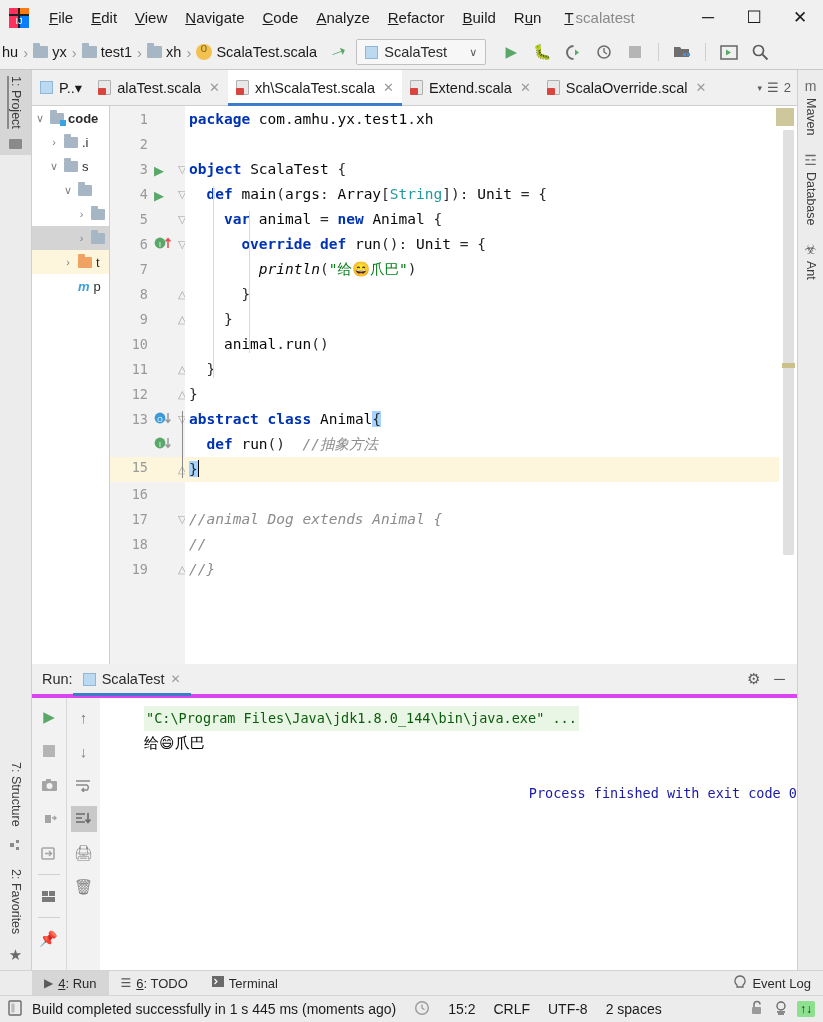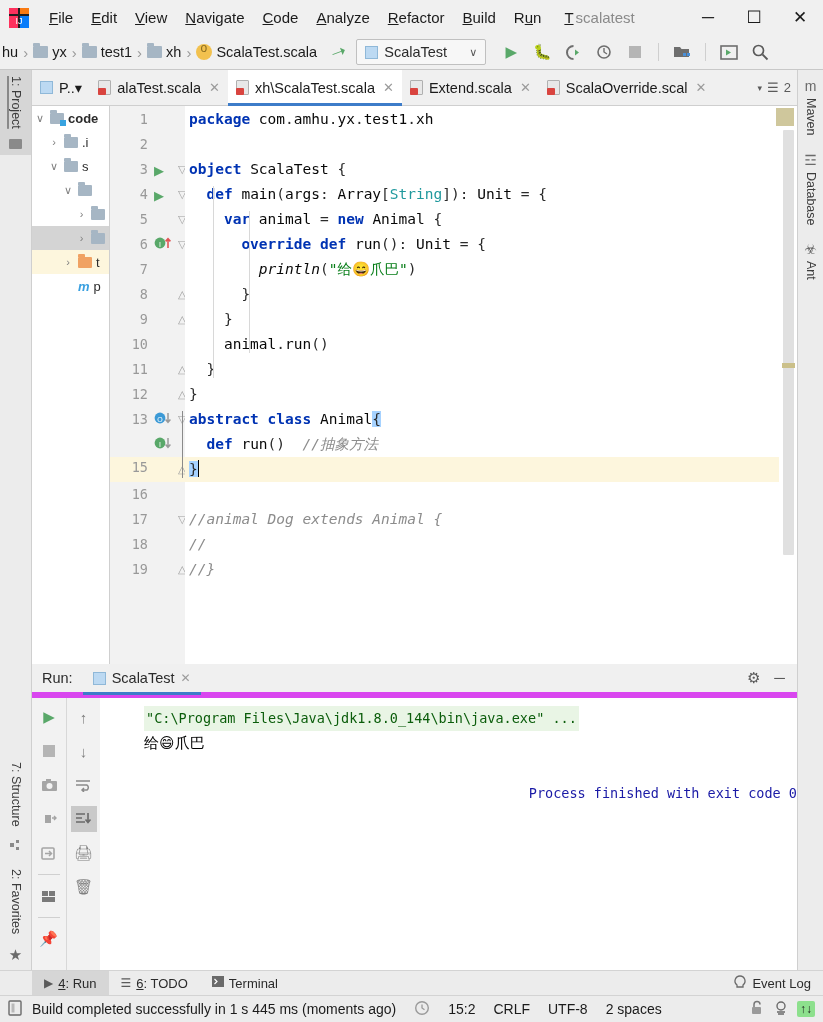--- a/index.html
+++ b/index.html
@@ -96,21 +96,21 @@
   .ed-thumb{ position:absolute; right:3px; top:24px; width:11px; height:425px; background:#e0e0e0; border-radius:1px;}
   .ed-mark{ position:absolute; right:2px; width:13px; height:5px; background:#cbc08a;}
   .ed-topmark{ position:absolute; right:3px; top:2px; width:18px; height:18px; background:#cfc79c;}
 
   
   .edcrumb{ position:absolute; left:110px; right:26px; bottom:330px; height:24px; background:#f0f0f0;
             display:flex; align-items:center; padding-left:85px; font-size:14px; color:#2b2b2b; border-top:1px solid #e0e0e0;}
 
   
   .runpanel{ position:absolute; left:32px; right:26px; bottom:52px; top:664px; background:#ffffff;}
-  .runhead{ height:34px; background:#f0f0f0; display:flex; align-items:center; border-bottom:6px solid #d946ef; padding-left:10px; gap:10px;}
+  .runhead{ height:34px; background:#f0f0f0; display:flex; align-items:center; border-bottom:4px solid #d946ef; padding-left:10px; gap:0;}
   .runlabel{ font-size:14.5px; color:#2b2b2b;}
   .runtab{ display:flex;align-items:center;gap:6px; font-size:14.5px; padding:0 10px; height:33px; position:relative;}
   .runtab.active:after{ content:""; position:absolute;left:0;right:0;bottom:0;height:3px;background:#3d7cc9;}
   .runtab .sq{ width:13px;height:13px;background:#bcd9f2;border:1px solid #8fb8d8;}
   .runhead .right{ margin-left:auto; display:flex; gap:14px; padding-right:12px; color:#5a5a5a; font-size:15px;}
   .runtools{ position:absolute; left:0; top:34px; bottom:0; width:68px; background:#f2f2f2; display:flex;}
   .rtcol{ width:34px; display:flex; flex-direction:column; align-items:center; padding-top:6px; gap:8px;}
   .rtcol.second{ border-left:1px solid #d8d8d8;}
   .rt{ width:26px;height:26px;display:flex;align-items:center;justify-content:center;color:#808080;font-size:15px;}
   .rt.on{ background:#c9c9c9; }

